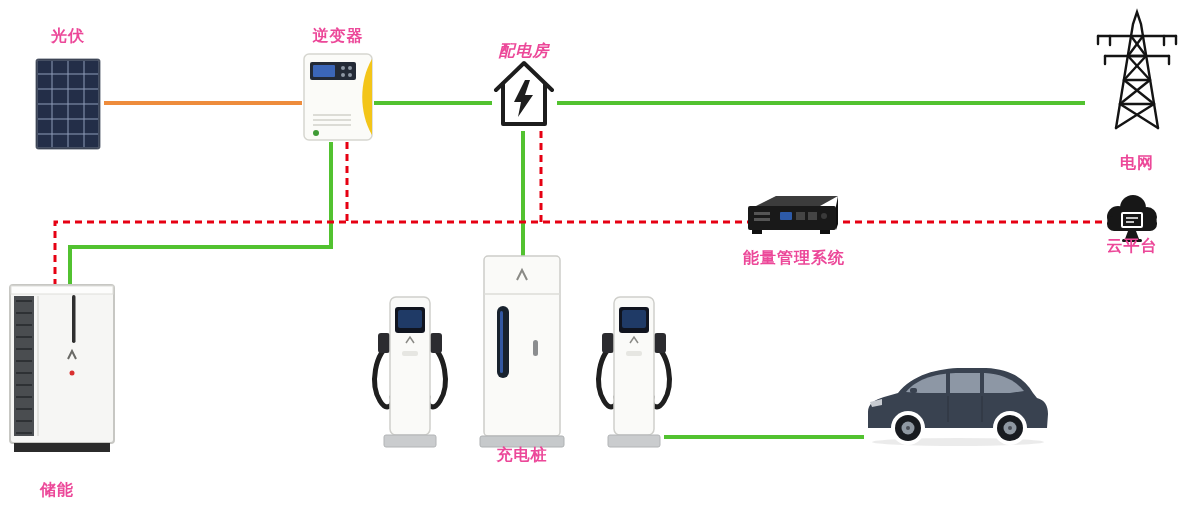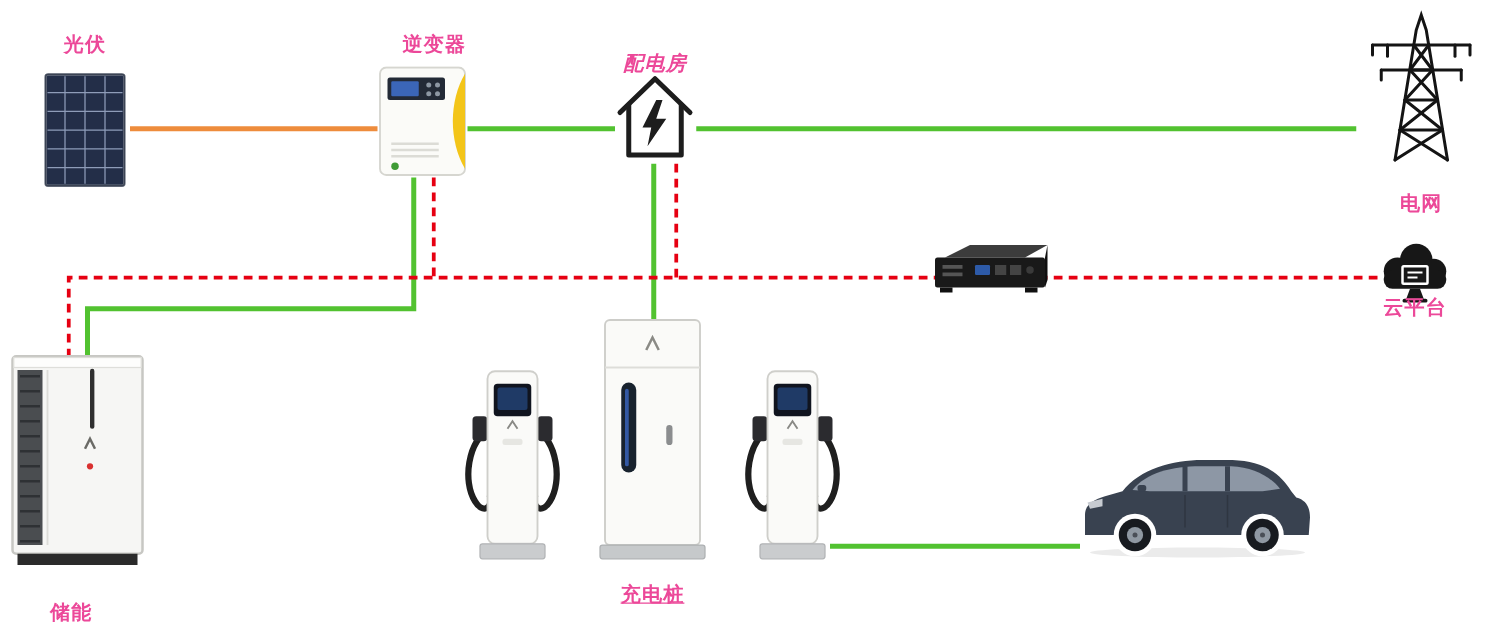--- a/index.html
+++ b/index.html
@@ -19,26 +19,27 @@
     <line x1="557" y1="103" x2="1085" y2="103" stroke-width="4" stroke="#52C230"></line>
     <path d="M331,142 L331,247 L70,247 L70,286" fill="none" stroke-width="4" stroke="#52C230"></path>
     <line x1="523" y1="131" x2="523" y2="258" stroke-width="4" stroke="#52C230"></line>
     <line x1="664" y1="437" x2="864" y2="437" stroke-width="4" stroke="#52C230"></line>
     <path d="M55,286 L55,222 L1106,222" fill="none" stroke-width="3" stroke-dasharray="7 5" stroke="#E60012"></path>
     <line x1="347" y1="142" x2="347" y2="222" stroke-width="3" stroke-dasharray="7 5" stroke="#E60012"></line>
     <line x1="541" y1="131" x2="541" y2="222" stroke-width="3" stroke-dasharray="7 5" stroke="#E60012"></line>
   </svg>
 
   <div class="label" style="left:35px;top:26px;width:66px;">光伏</div>
-  <div class="label" style="left:303px;top:26px;width:70px;text-align:right;">逆变器</div>
+  <div class="label" style="left:303px;top:26px;width:70px;">逆变器</div>
   <div class="label" style="left:484px;top:41px;width:80px;font-style:italic;">配电房</div>
   <div class="label" style="left:1103px;top:134px;width:68px;margin-top:19px;">电网</div>
+  <div class="label" style="left:735px;top:248px;width:118px;">能量管理系统</div>
   <div class="label" style="left:1099px;top:236px;width:66px;">云平台</div>
   <div class="label" style="left:24px;top:458px;width:66px;margin-top:22px;">储能</div>
-  <div class="label" style="left:489px;top:466px;width:66px;text-decoration:underline;">充电桩</div>
+  <div class="label" style="left:489px;top:445px;width:66px;">充电桩</div>
 
   <div class="node" style="left:35px;top:58px;">
     <svg width="66" height="92" viewBox="0 0 66 92">
       <rect x="1.5" y="1.5" width="63" height="89" rx="2" fill="#232e48" stroke="#6b7280" stroke-width="2"></rect>
       <g stroke="#8e9cb8" stroke-width="1">
         <line x1="17" y1="3" x2="17" y2="89"></line>
           <line x1="33" y1="3" x2="33" y2="89"></line>
           <line x1="49" y1="3" x2="49" y2="89"></line>
         <line x1="3" y1="16" x2="63" y2="16"></line>
           <line x1="3" y1="31" x2="63" y2="31"></line>

